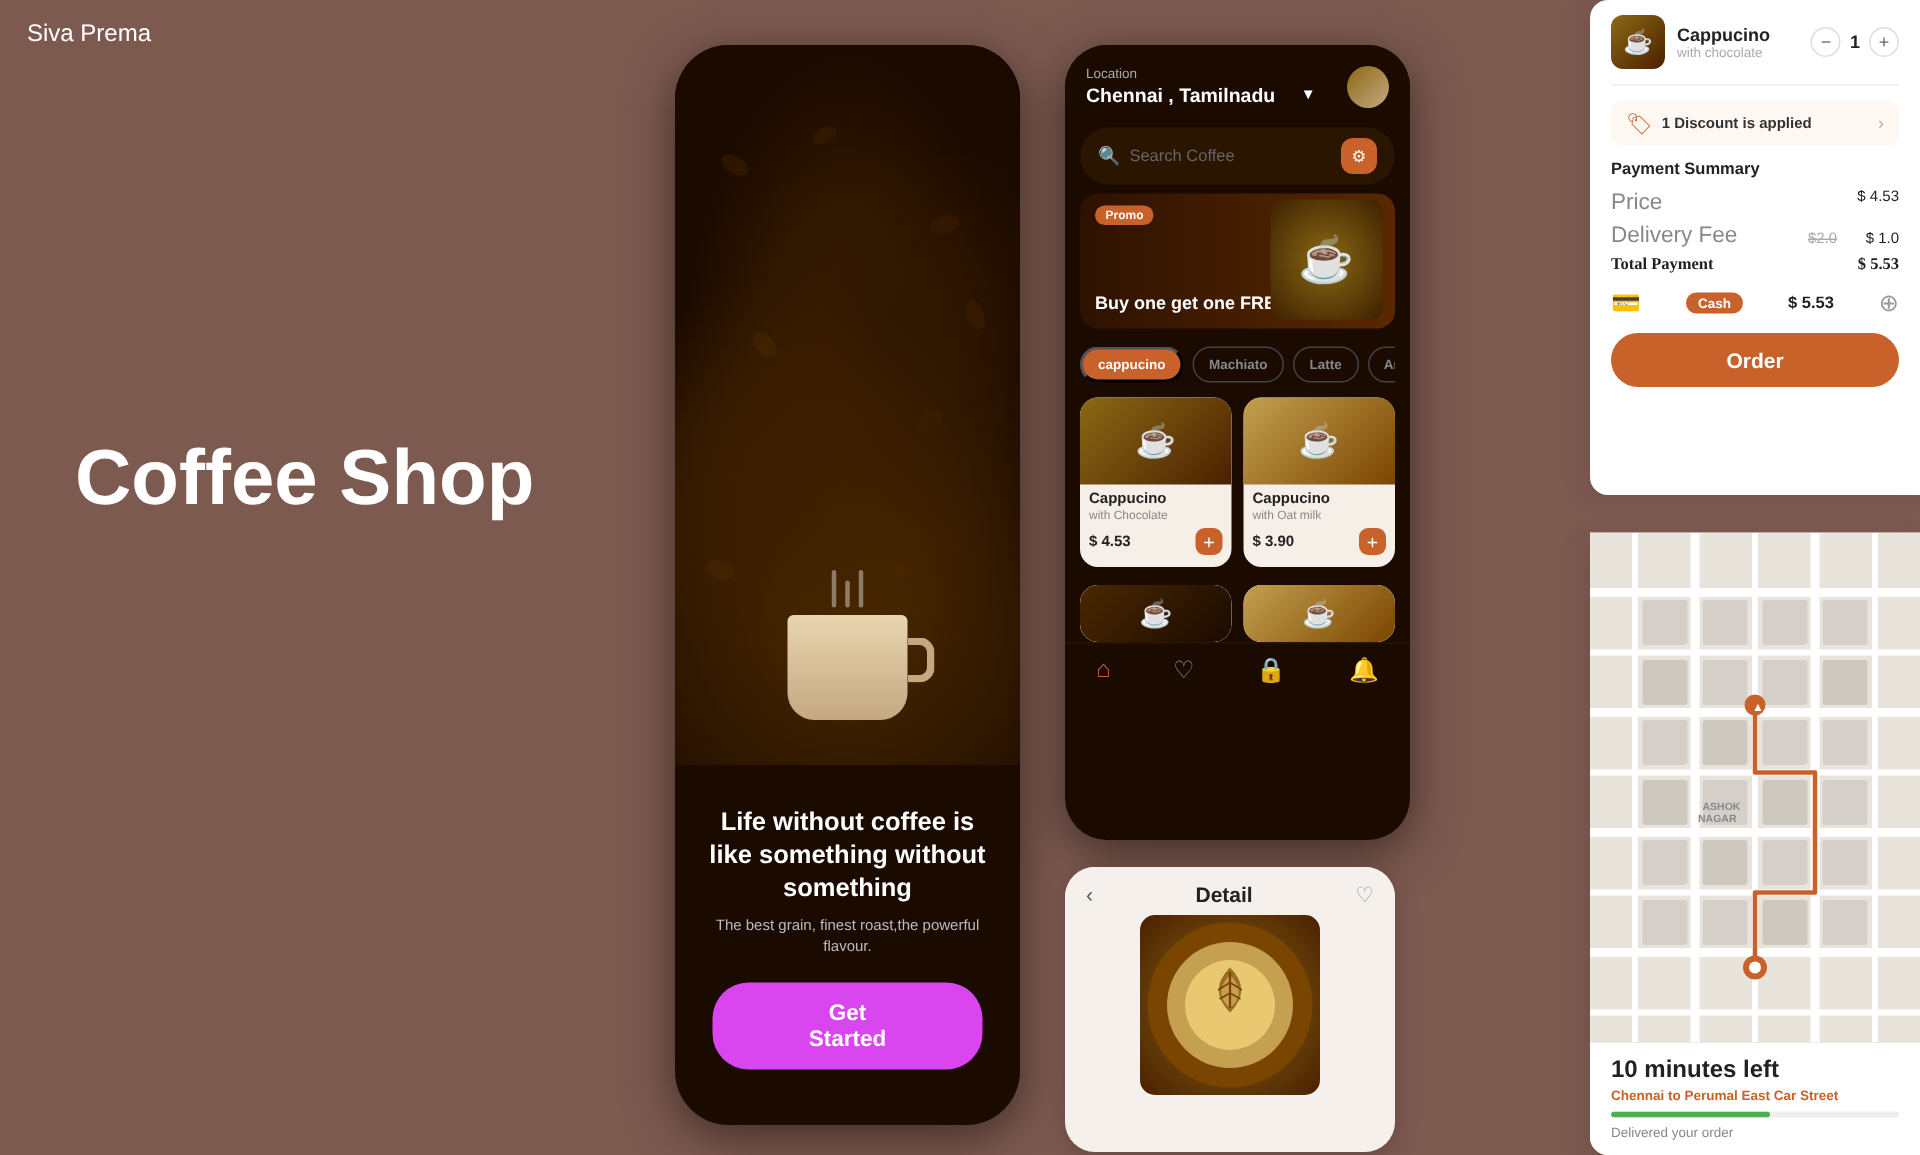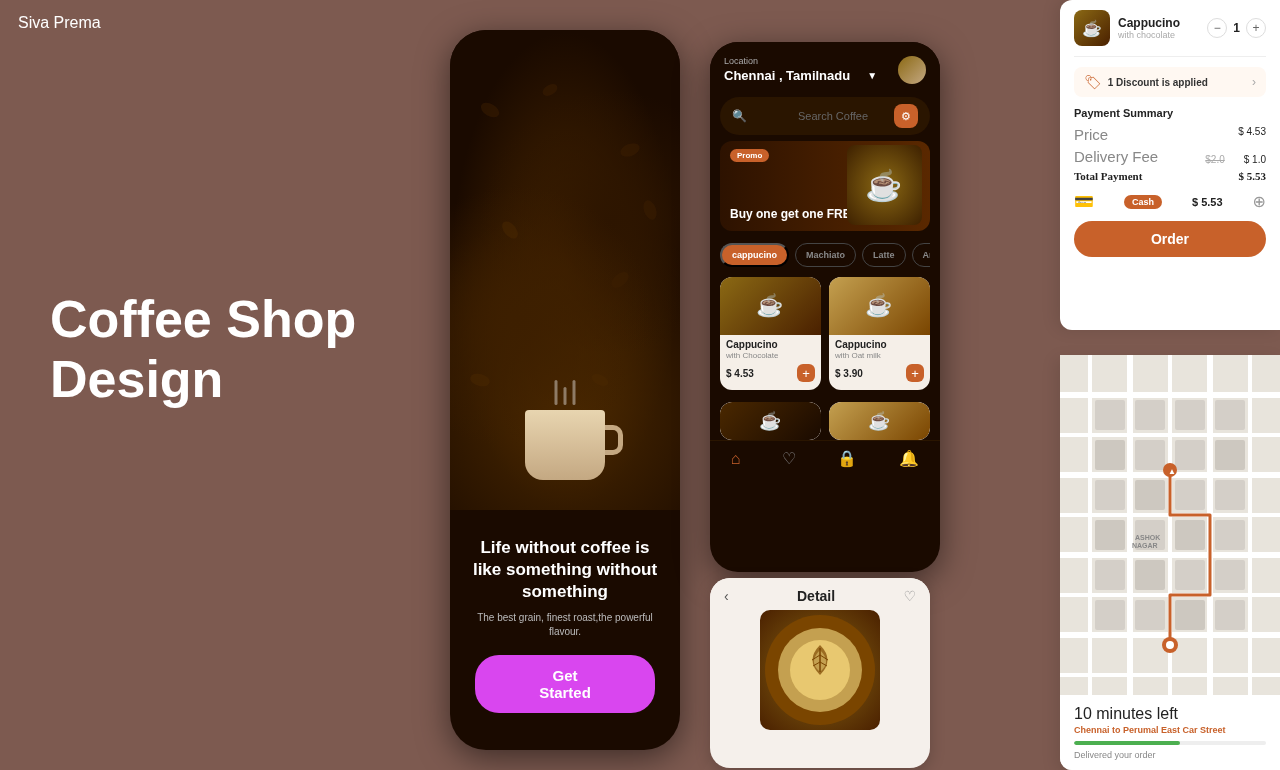--- a/index.html
+++ b/index.html
@@ -132,21 +132,21 @@
       font-size: 15px;
       font-weight: 600;
       cursor: pointer;
       width: 180px;
     }
 
     
     .phone2 {
       position: absolute;
       left: 710px;
-      top: 42px;
+      top: 30px;
       width: 230px;
       height: 530px;
       background: #1a0a00;
       border-radius: 28px;
       overflow: hidden;
       box-shadow: 0 8px 32px rgba(0,0,0,0.5);
     }
     .phone2-header {
       background: #1a0a00;
       padding: 14px 14px 8px;
@@ -180,21 +180,21 @@
     .search-bar {
       background: #2a1500;
       border-radius: 20px;
       display: flex;
       align-items: center;
       padding: 7px 12px;
       margin: 6px 0;
       gap: 6px;
     }
     .search-icon-ph { color: #888; font-size: 12px; }
-    .search-text { color: #666; font-size: 11px; flex: 1; margin-left: 45px; }
+    .search-text { color: #666; font-size: 11px; flex: 1; }
     .filter-btn {
       background: #c8612a;
       border-radius: 8px;
       width: 24px;
       height: 24px;
       display: flex;
       align-items: center;
       justify-content: center;
       color: #fff;
       font-size: 11px;
@@ -515,21 +515,21 @@
       height: 340px;
       background: #e8e4dc;
       position: relative;
       overflow: hidden;
     }
     .map-info {
       background: #fff;
       padding: 10px 14px;
       height: 75px;
     }
-    .map-time { font-size: 16px; font-weight: 400; color: #222; margin-bottom: 2px; }
+    .map-time { font-size: 16px; font-weight: 700; color: #222; margin-bottom: 2px; }
     .map-delivery { font-size: 9px; color: #aaa; margin-bottom: 6px; }
     .map-delivery span { color: #c8612a; font-weight: 600; }
     .progress-track {
       width: 100%;
       height: 4px;
       background: #eee;
       border-radius: 2px;
       margin-bottom: 5px;
       position: relative;
       overflow: hidden;
@@ -566,21 +566,20 @@
       overflow: hidden;
     }
   </style>
 </head>
 <body>
 
 <div class="brand-name">Siva Prema</div>
 
 <div class="hero-text">
   <div>Coffee Shop</div>
-  <div>Design</div>
 </div>
 
 <div class="phone1">
   <div class="phone1-img">
     <div class="coffee-beans-bg"></div>
     <div class="cup-shape">
       <div class="cup-steam">
         <div class="steam-line"></div>
         <div class="steam-line" style="height:18px; margin-top:7px;"></div>
         <div class="steam-line"></div>

